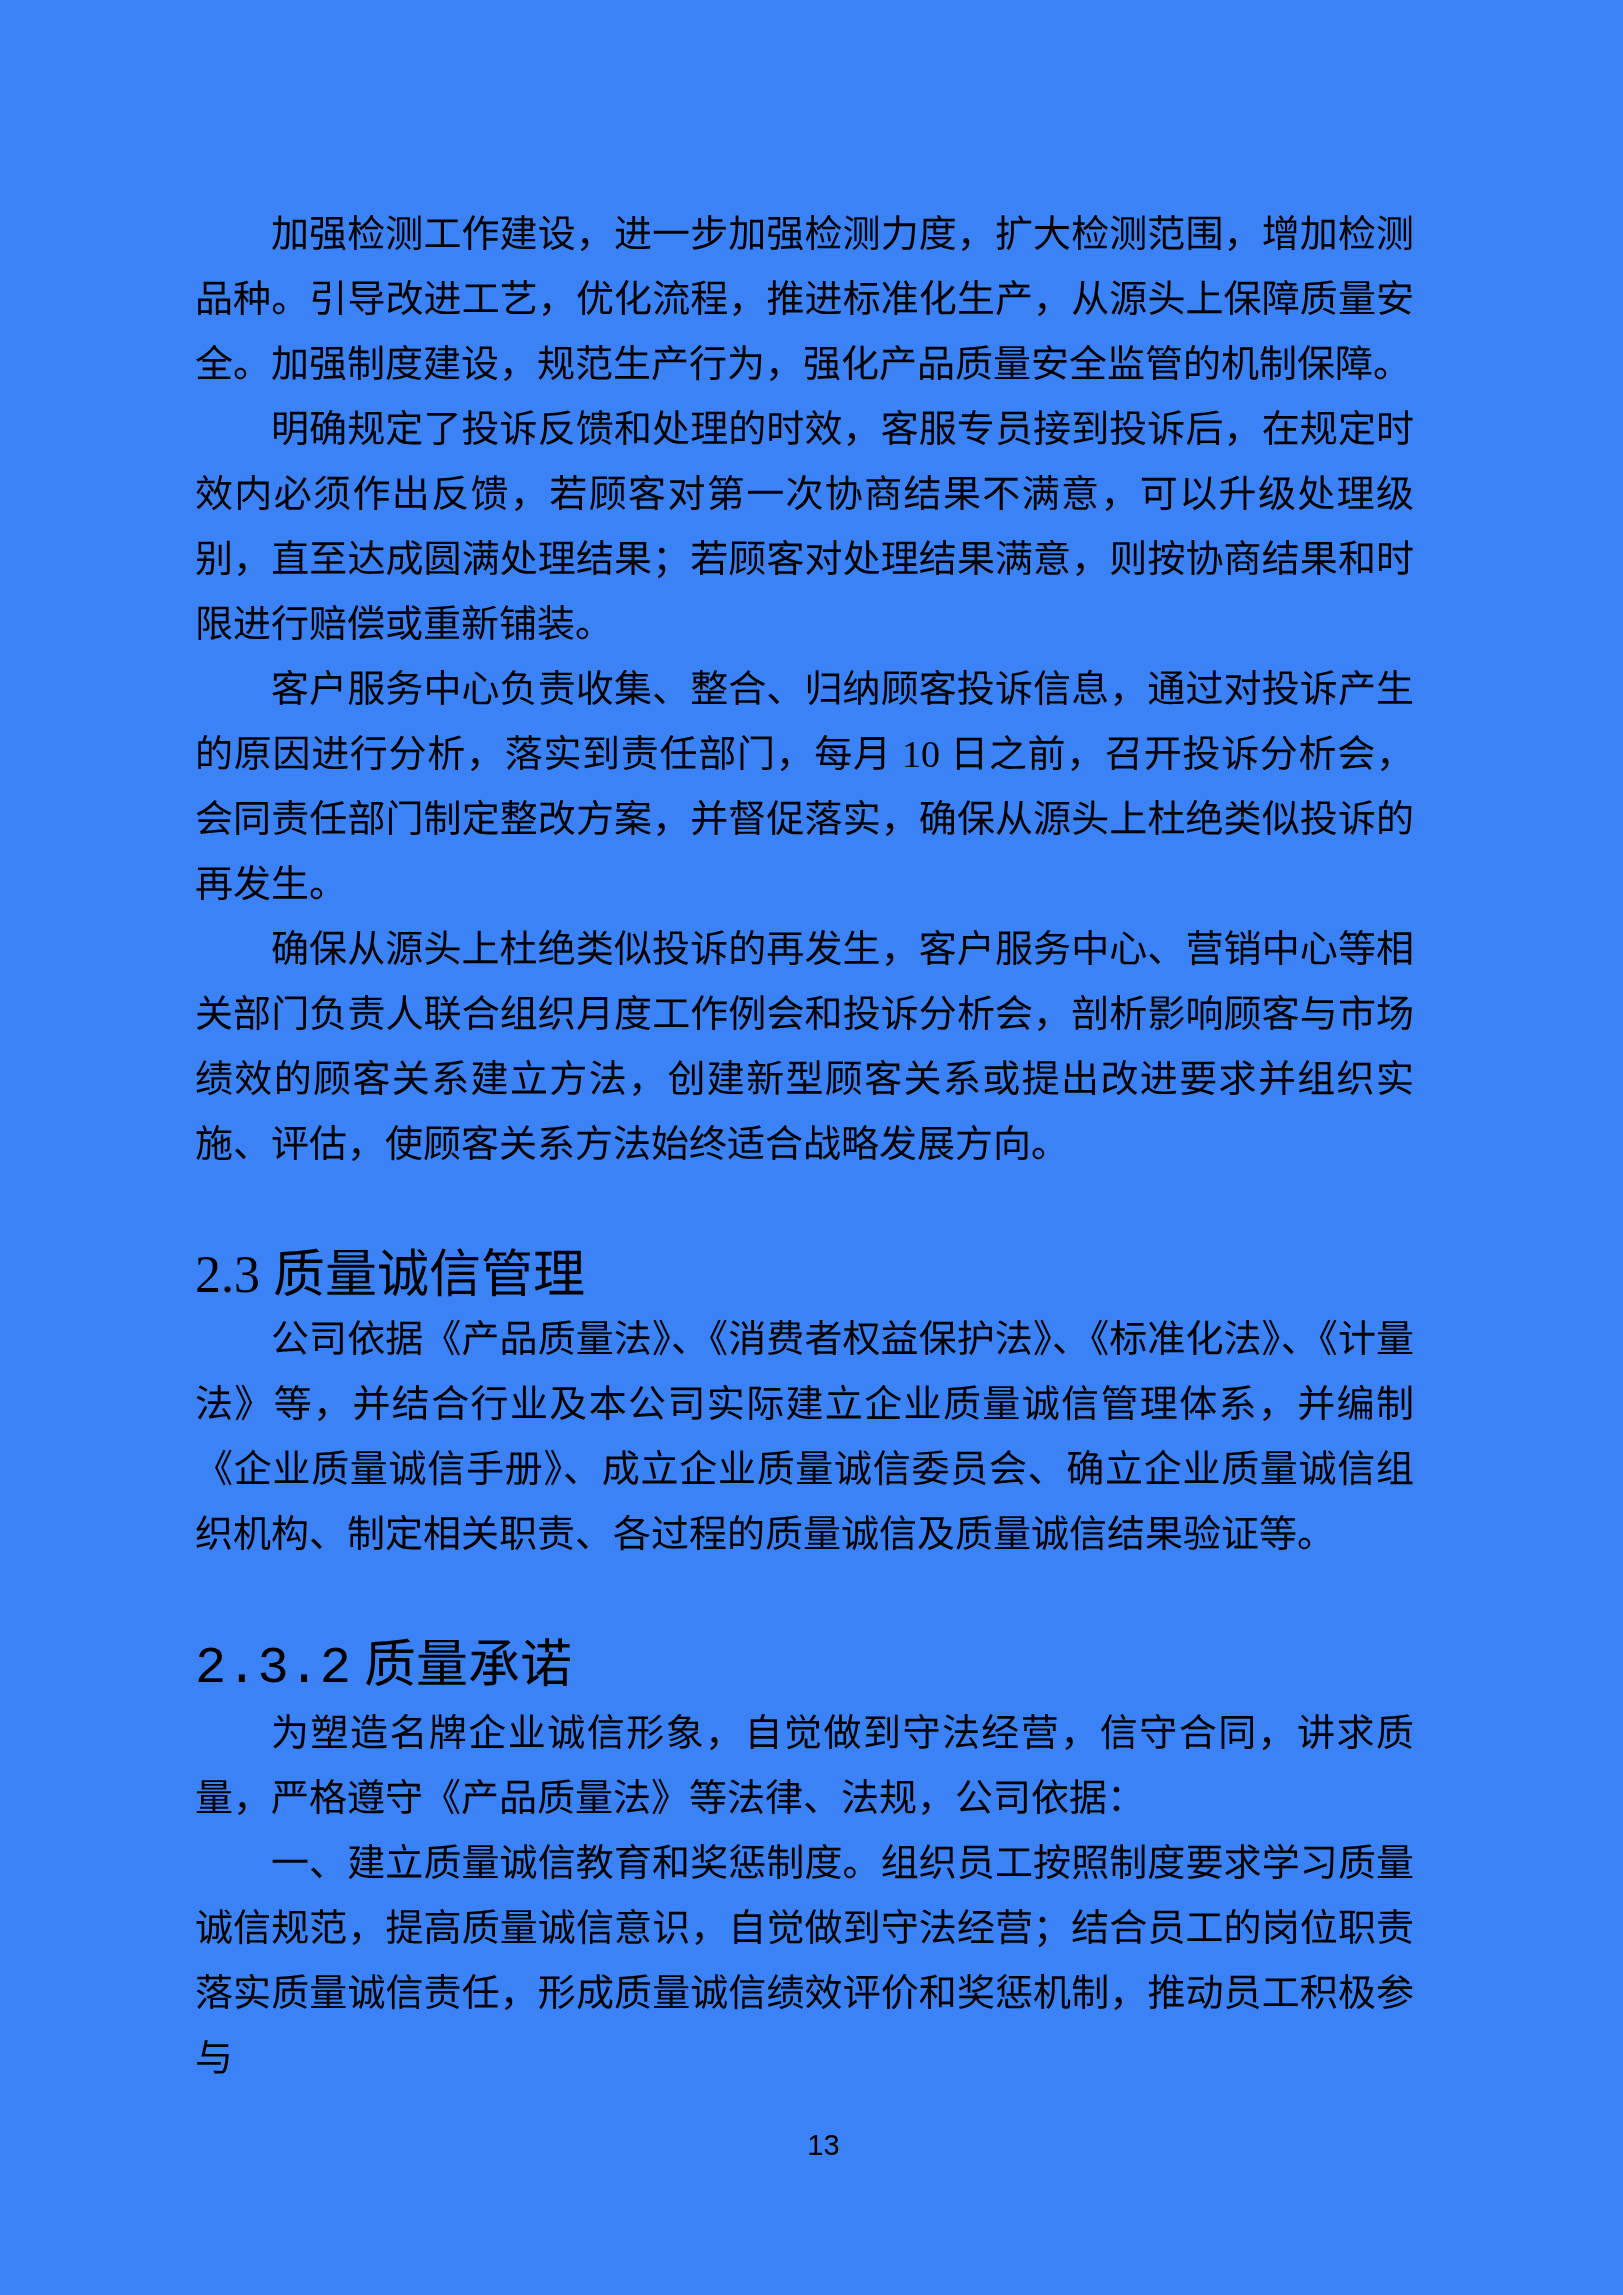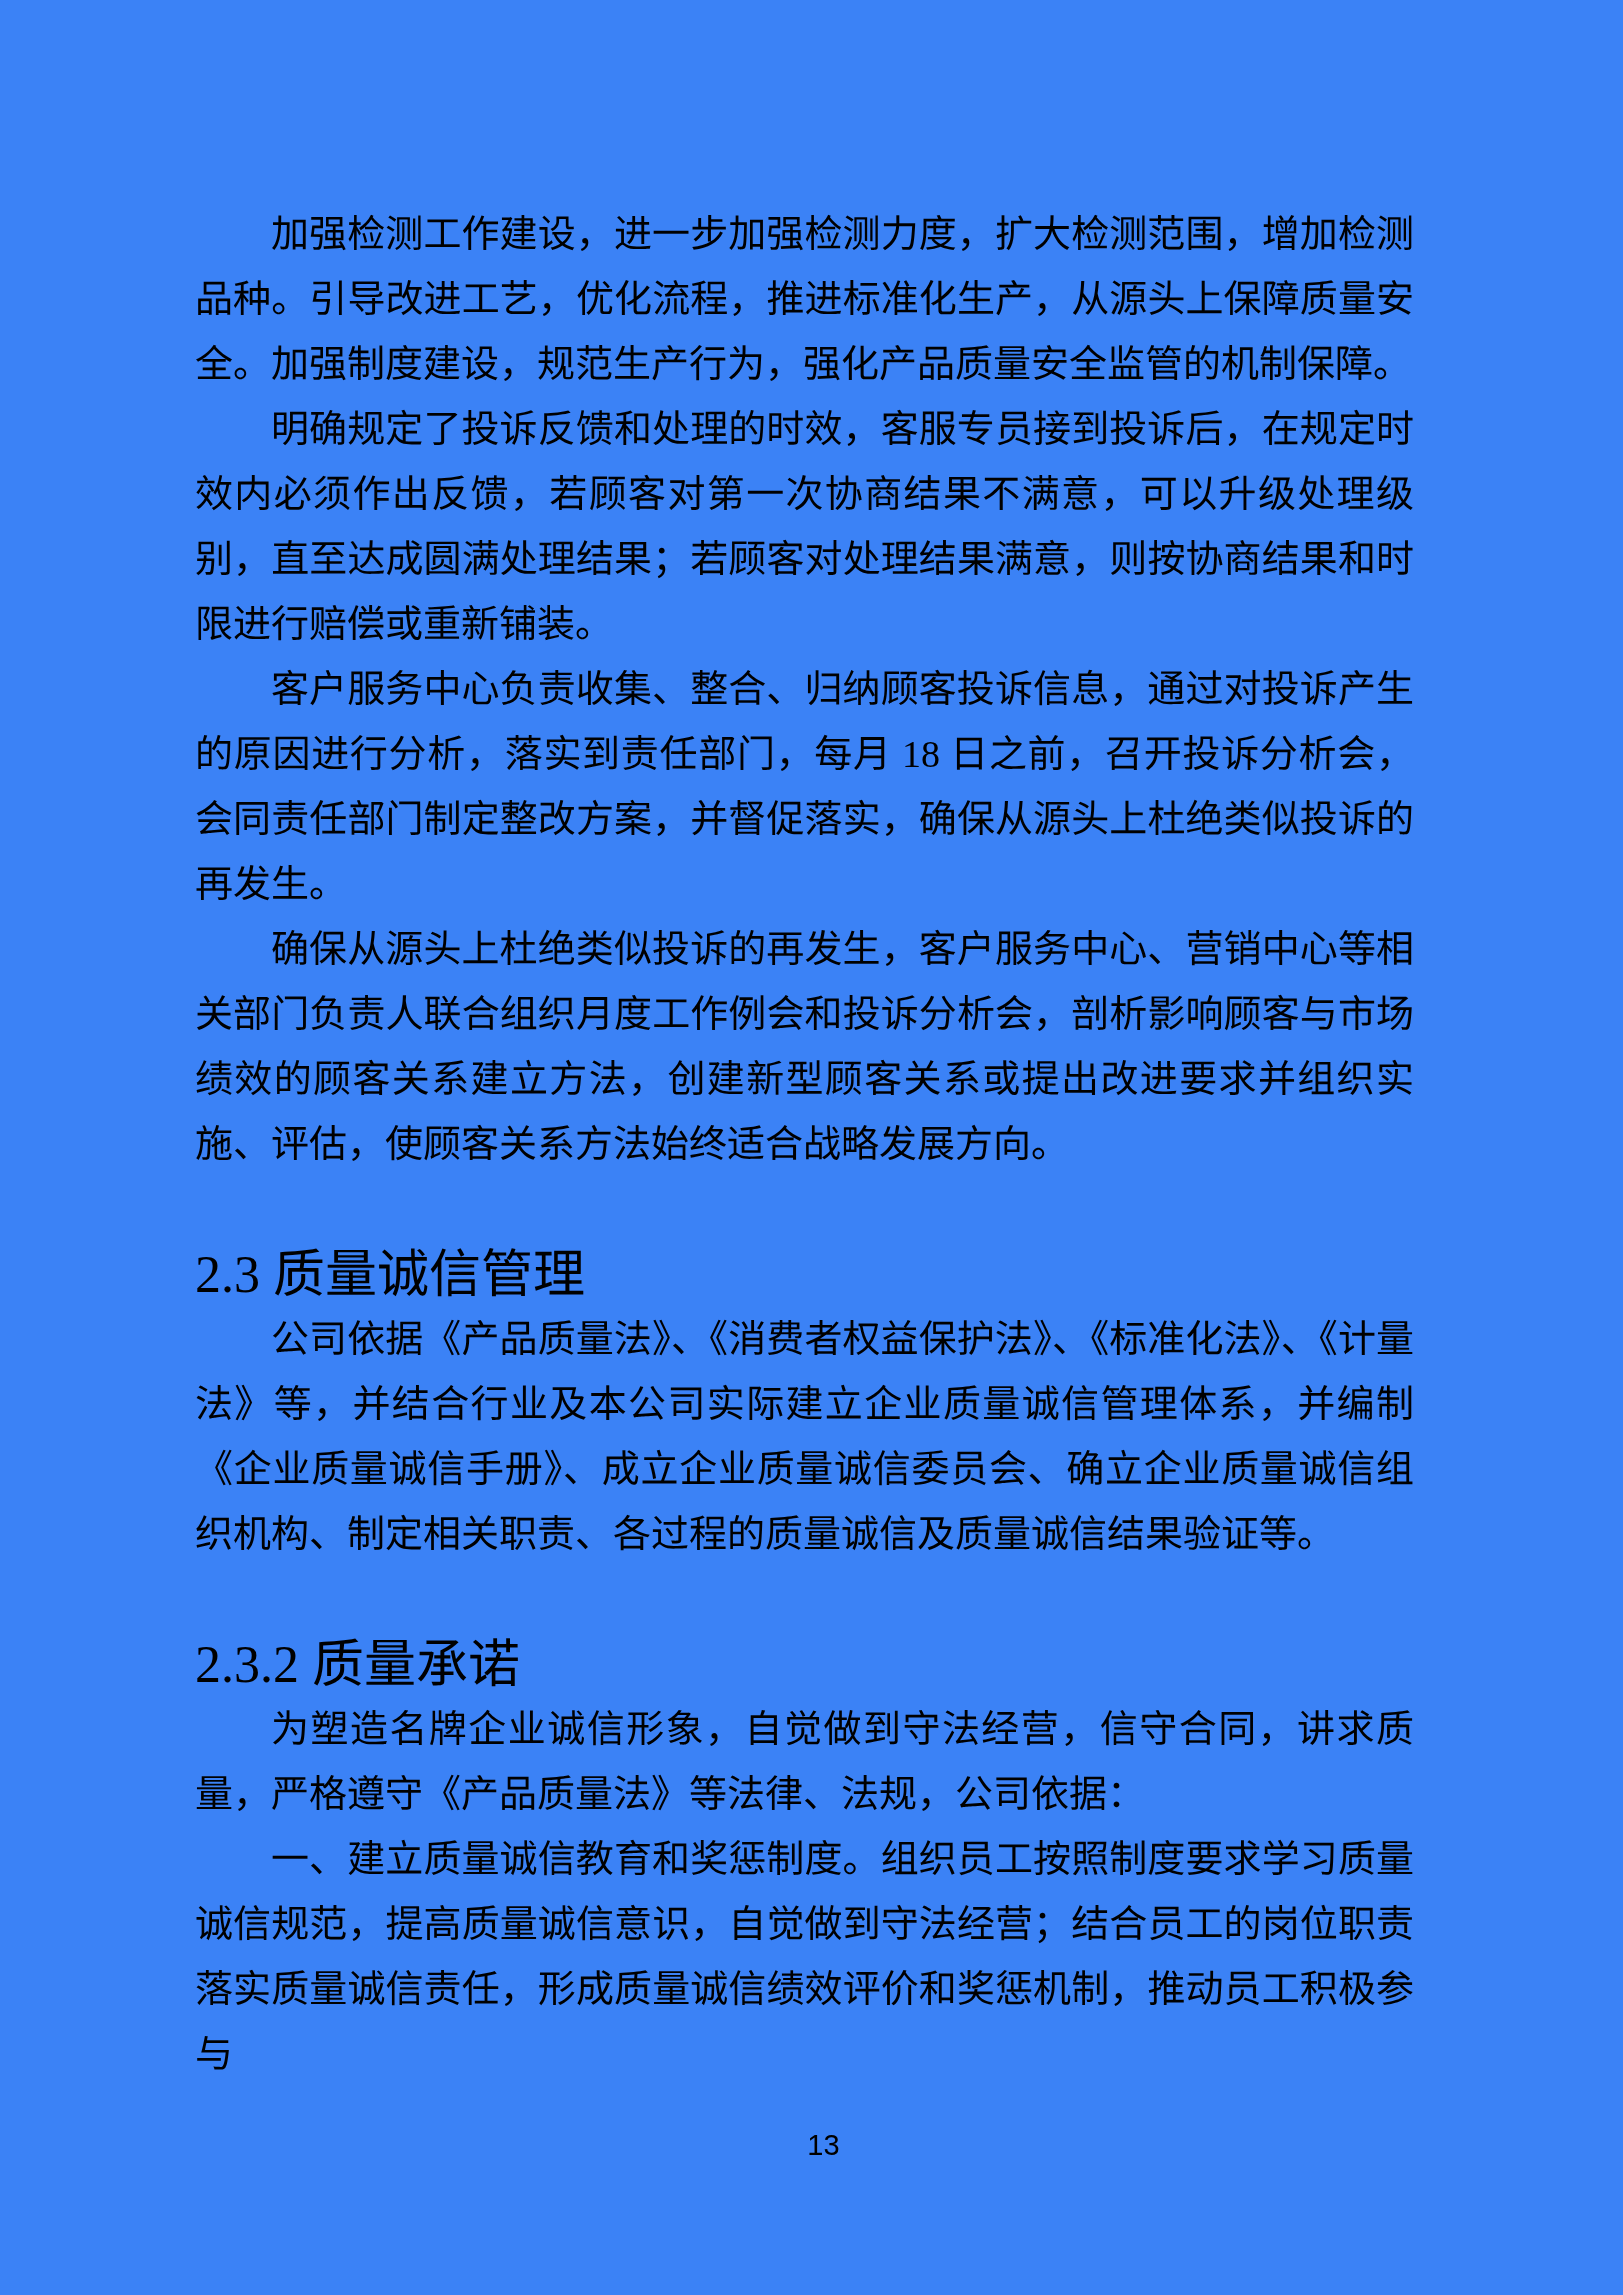--- a/index.html
+++ b/index.html
@@ -38,21 +38,21 @@
     padding: 0;
     font-size: 52px;
     font-weight: normal;
     text-indent: 0;
     text-align: left;
   }
   .gap-before {
     margin-top: 65px !important;
   }
   .h-num {
-    font-family: Liberation Serif, serif;
+    font-family: Liberation Mono, monospace;
     margin-right: 13px;
   }
   .footer {
     position: absolute;
     left: 12px;
     top: 2131px;
     width: 100%;
     text-align: center;
   }
   .page-num {
@@ -65,21 +65,21 @@
 </head>
 <body>
 
 <div class="page">
   <div class="content">
 
     <p>加强检测工作建设，进一步加强检测力度，扩大检测范围，增加检测品种。引导改进工艺，优化流程，推进标准化生产，从源头上保障质量安全。加强制度建设，规范生产行为，强化产品质量安全监管的机制保障。</p>
 
     <p>明确规定了投诉反馈和处理的时效，客服专员接到投诉后，在规定时效内必须作出反馈，若顾客对第一次协商结果不满意，可以升级处理级别，直至达成圆满处理结果；若顾客对处理结果满意，则按协商结果和时限进行赔偿或重新铺装。</p>
 
-    <p>客户服务中心负责收集、整合、归纳顾客投诉信息，通过对投诉产生的原因进行分析，落实到责任部门，每月 18 日之前，召开投诉分析会，会同责任部门制定整改方案，并督促落实，确保从源头上杜绝类似投诉的再发生。</p>
+    <p>客户服务中心负责收集、整合、归纳顾客投诉信息，通过对投诉产生的原因进行分析，落实到责任部门，每月 10 日之前，召开投诉分析会，会同责任部门制定整改方案，并督促落实，确保从源头上杜绝类似投诉的再发生。</p>
 
     <p>确保从源头上杜绝类似投诉的再发生，客户服务中心、营销中心等相关部门负责人联合组织月度工作例会和投诉分析会，剖析影响顾客与市场绩效的顾客关系建立方法，创建新型顾客关系或提出改进要求并组织实施、评估，使顾客关系方法始终适合战略发展方向。</p>
 
     <h2 class="heading gap-before">2.3 质量诚信管理</h2>
 
 
     <p>公司依据《产品质量法》、《消费者权益保护法》、《标准化法》、《计量法》等，并结合行业及本公司实际建立企业质量诚信管理体系，并编制《企业质量诚信手册》、成立企业质量诚信委员会、确立企业质量诚信组织机构、制定相关职责、各过程的质量诚信及质量诚信结果验证等。</p>
 
     <h3 class="heading gap-before"><span class="h-num">2.3.2</span><span>质量承诺</span></h3>
 

